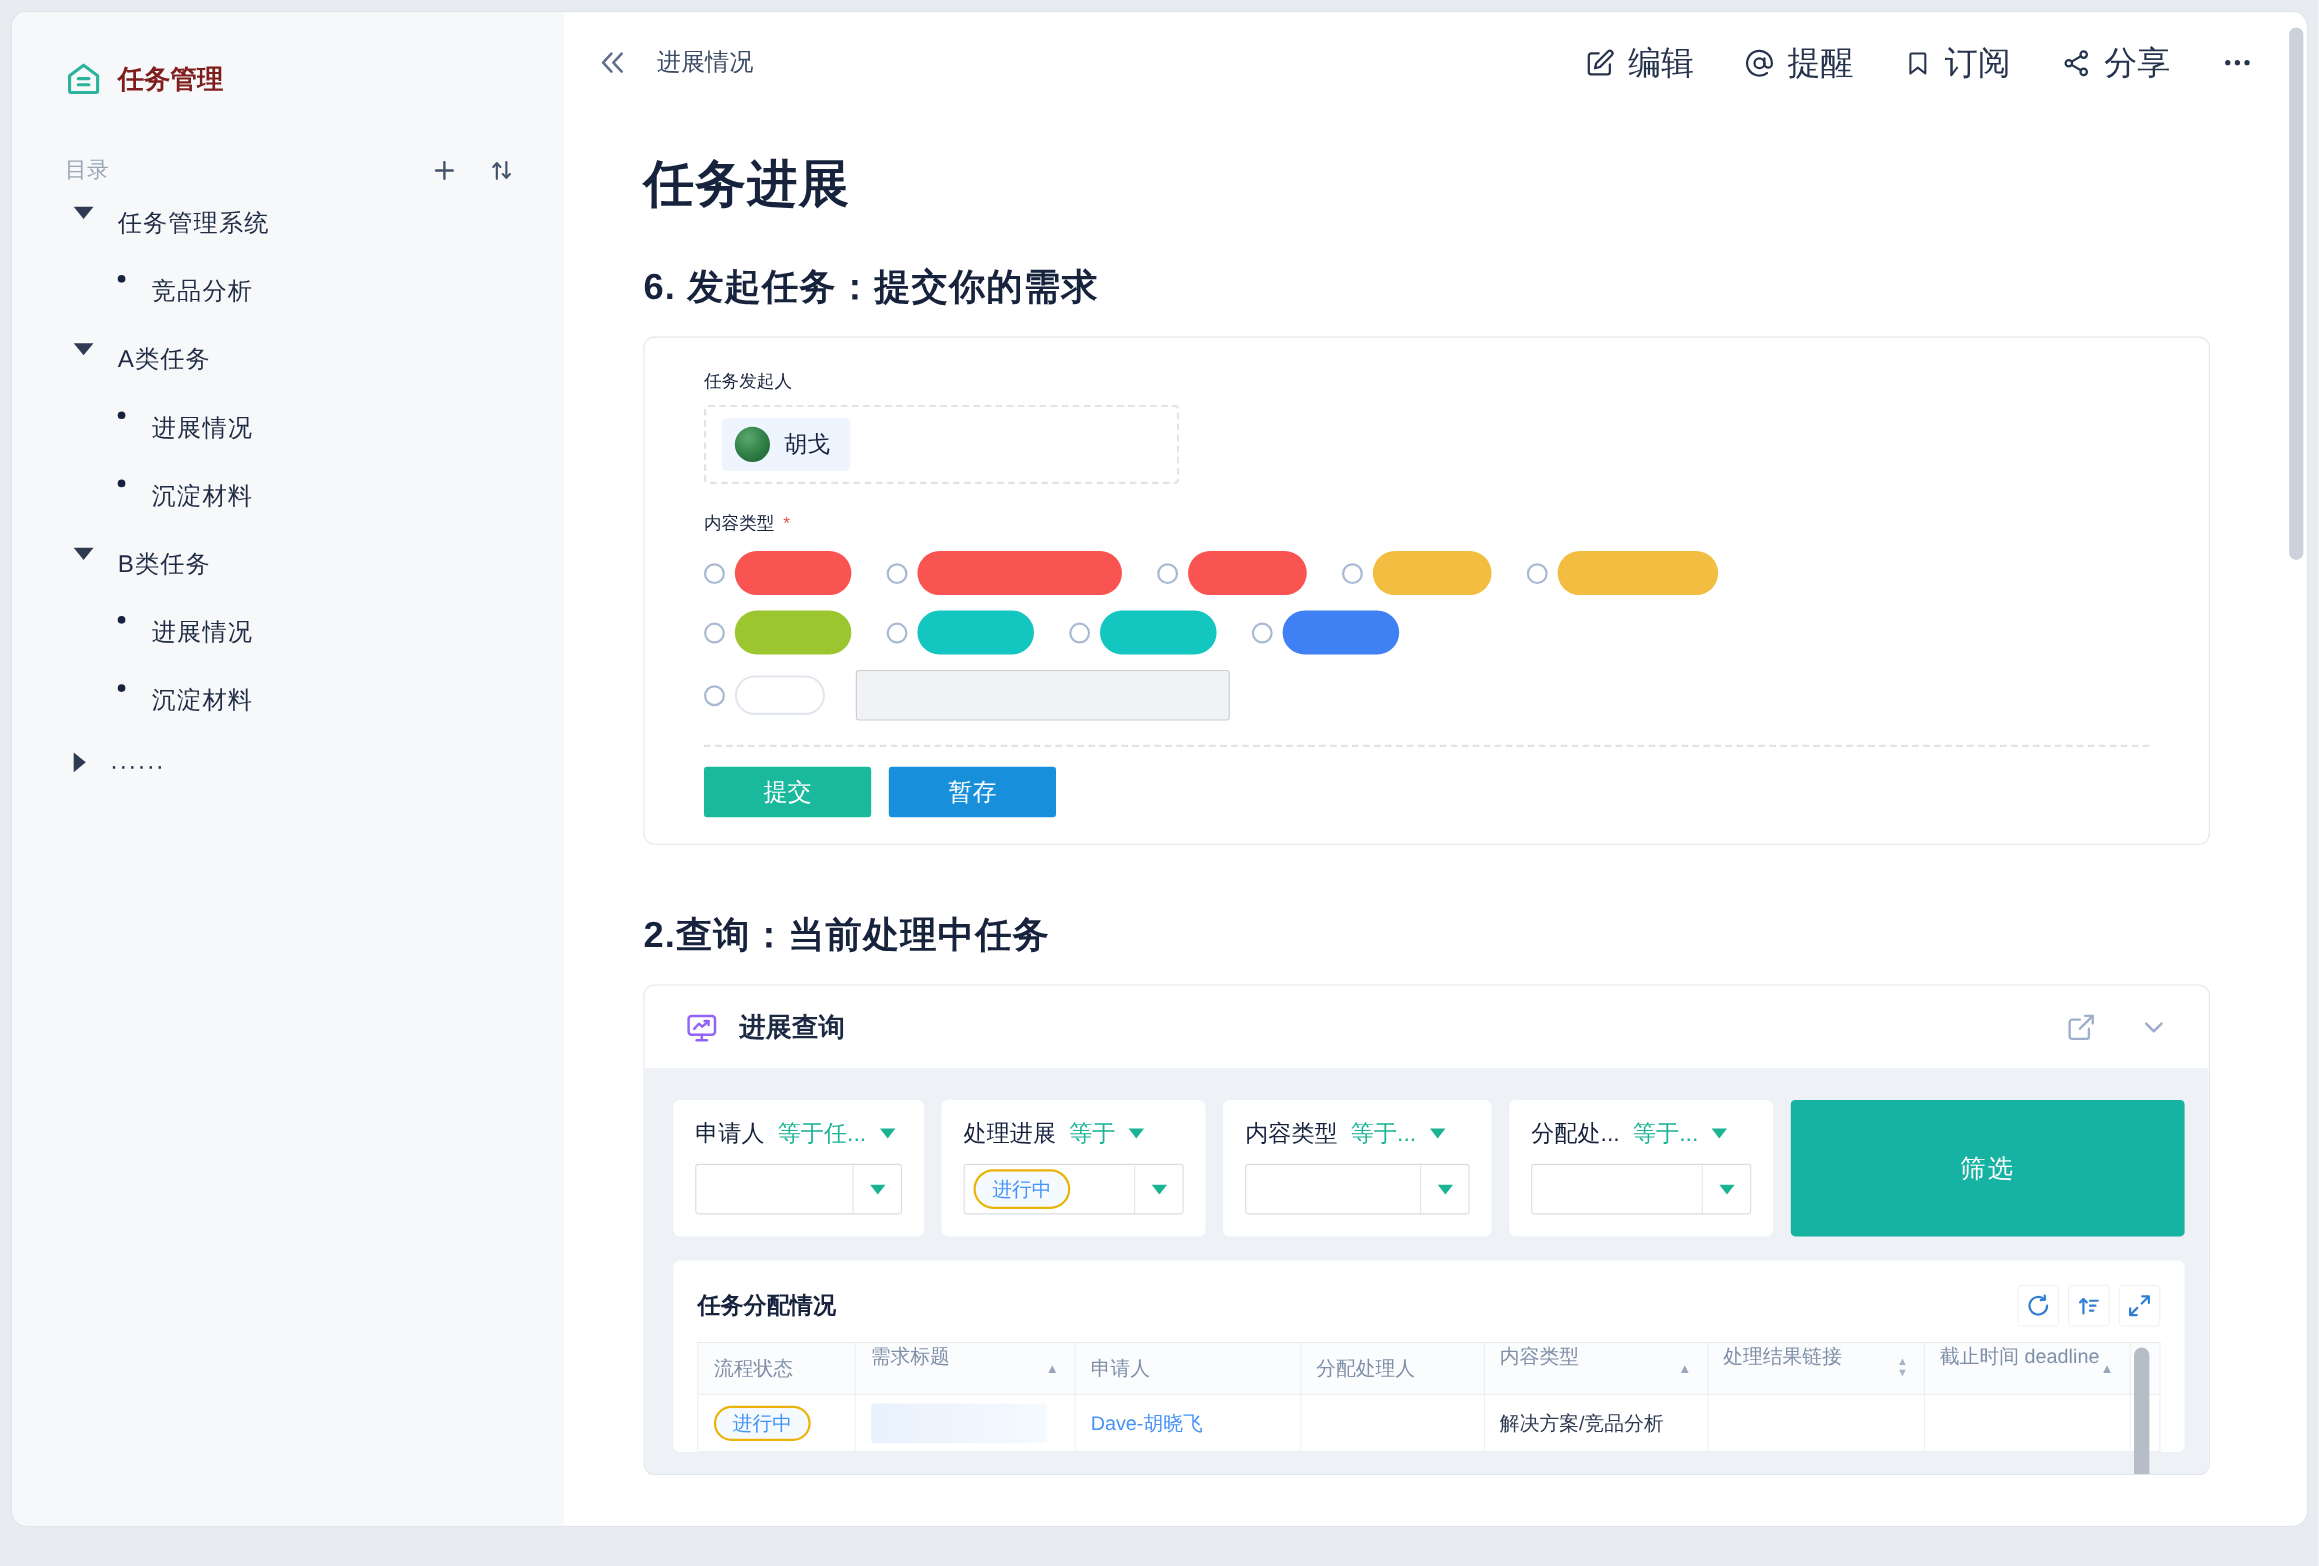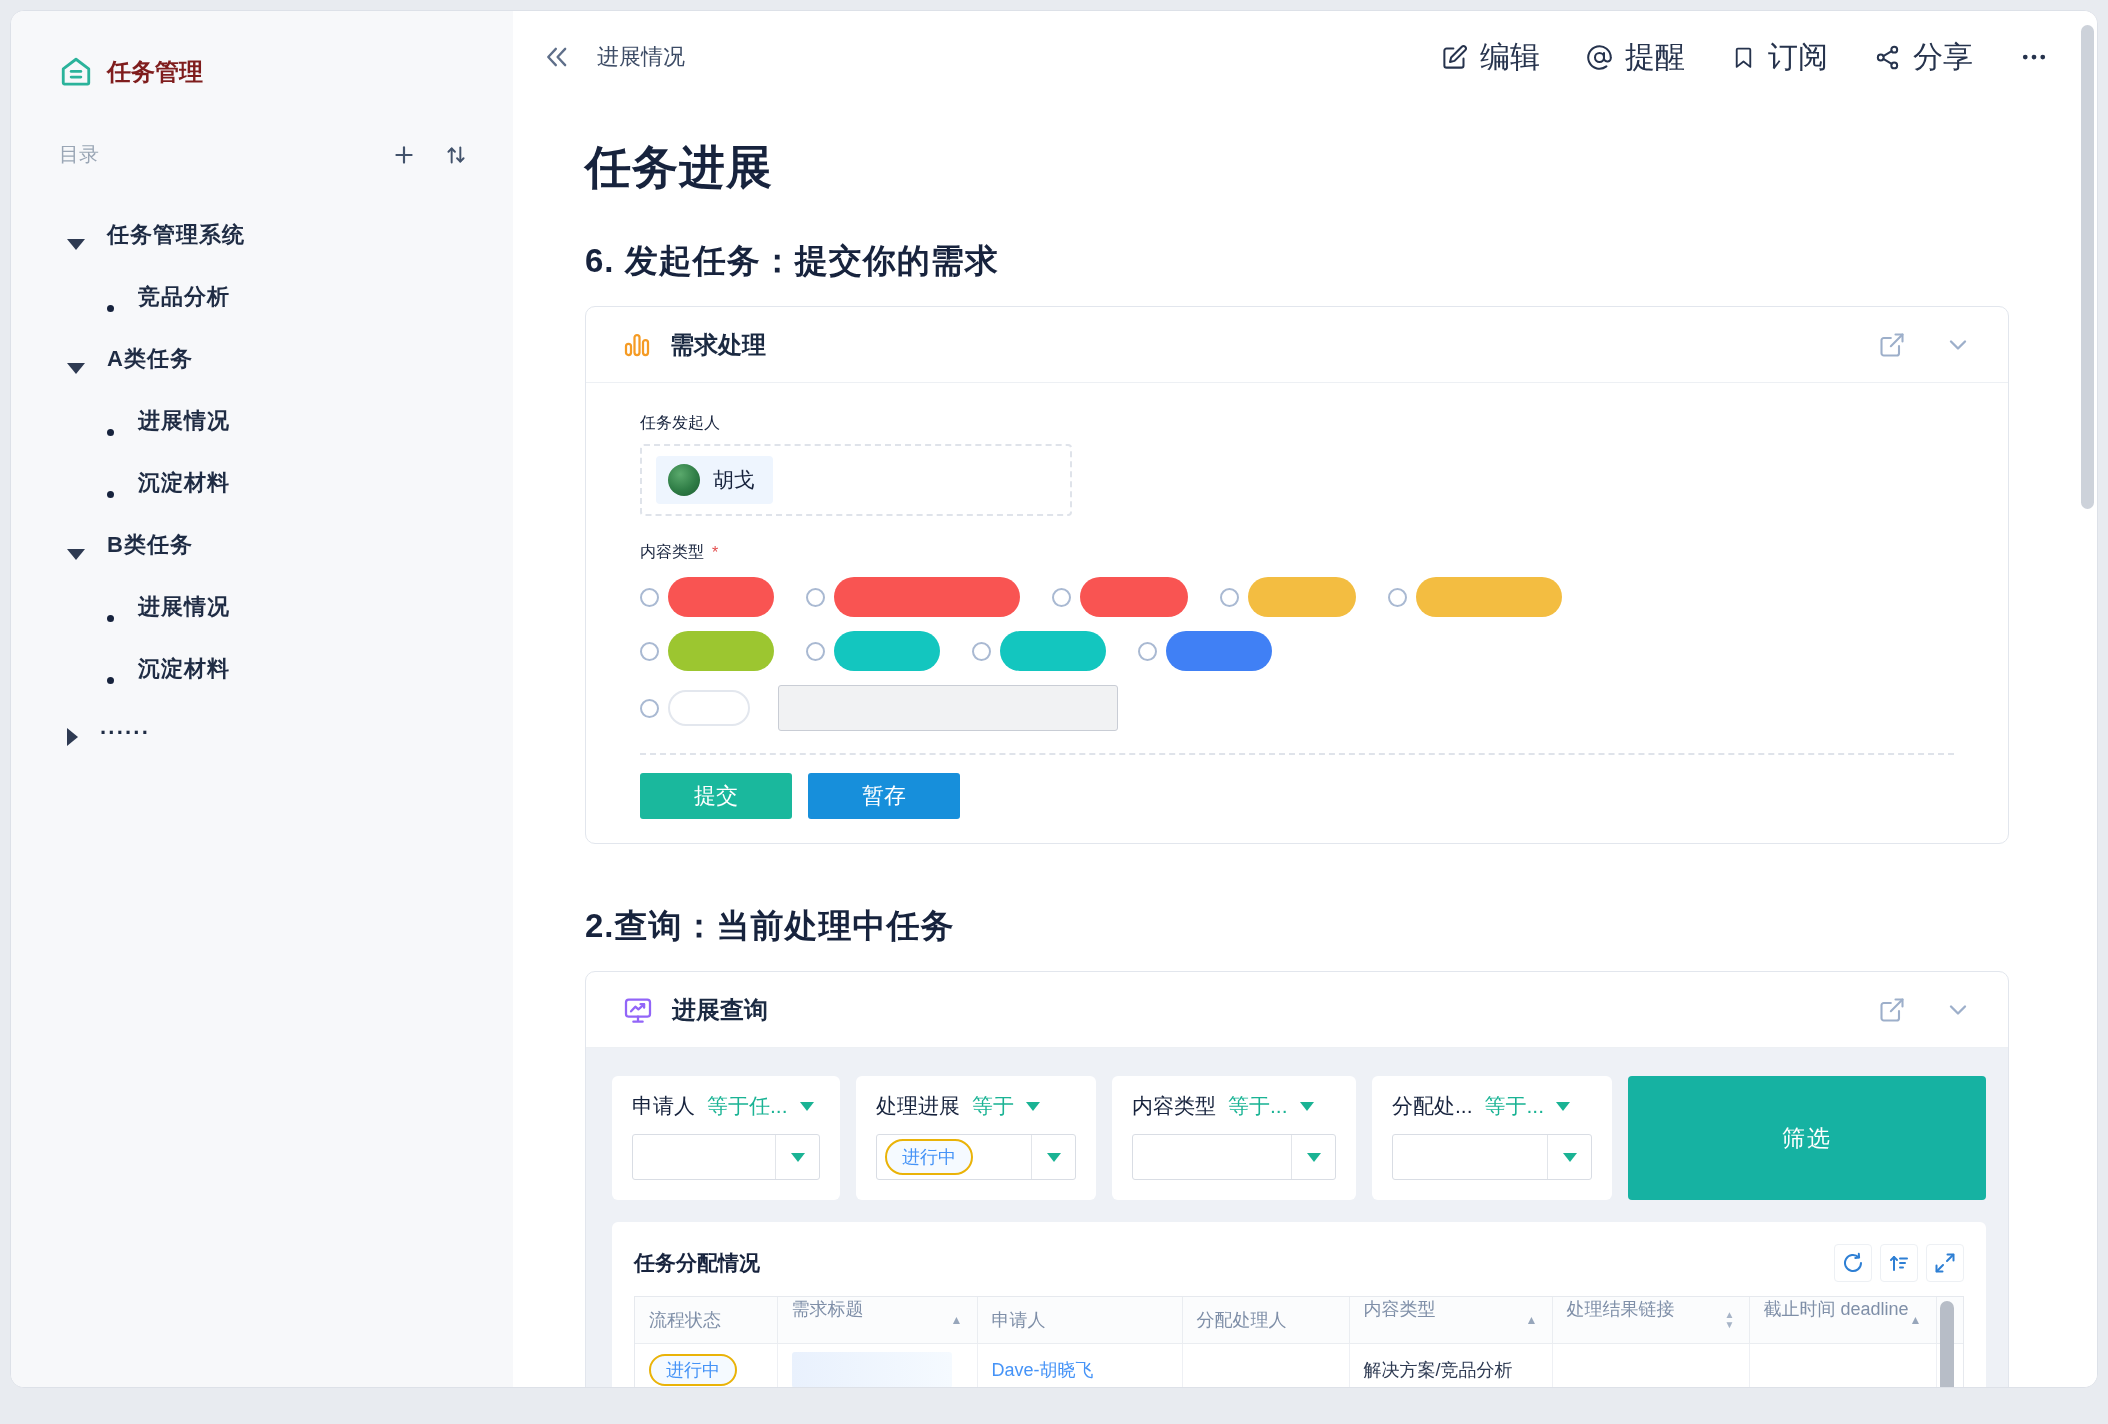--- a/index.html
+++ b/index.html
@@ -9,21 +9,21 @@
            border:1px solid #dde1e8; border-radius:14px; display:flex; overflow:hidden; }
 
   
   .sidebar { width:502px; flex-shrink:0; background:#f7f8fa; padding-left:48px; }
   .app-title-row { margin-top:44px; display:flex; align-items:center; gap:14px;
                    color:#7f1d1d; font-size:24px; font-weight:700; }
   .dir-row { margin-top:52px; display:flex; align-items:center; padding-right:44px;
              color:#9aa6b5; font-size:20px; }
   .dir-icons { margin-left:auto; display:flex; gap:26px; color:#42526b; }
   .tree { margin-top:20px; padding-right:30px; }
-  .tree-item { height:62px; display:flex; align-items:flex-end; cursor:default;font-weight:bold; }
+  .tree-item { height:62px; display:flex; align-items:flex-start; cursor:default; }
   .tree-item.parent { padding-left:8px; }
   .tree-item.child  { padding-left:48px; }
   .tri { width:0; height:0; flex-shrink:0; }
   .tri.down  { border-left:9px solid transparent; border-right:9px solid transparent; border-top:11px solid #2e3a52; }
   .tri.right { border-top:9px solid transparent; border-bottom:9px solid transparent; border-left:11px solid #2e3a52; }
   .bullet { width:7px; height:7px; border-radius:50%; background:#17233d; flex-shrink:0; }
   .tree-item.parent .tree-label { margin-left:22px; }
   .tree-item.child  .tree-label { margin-left:24px; }
   .tree-label { font-size:22px; color:#1f2c44; letter-spacing:1px; }
 
@@ -254,44 +254,20 @@
             </span>
           </span>
         </div>
       </header>
 
       <div class="content">
         <h1>任务进展</h1>
         <h2 class="h2-1">6. 发起任务：提交你的需求</h2>
 
         <section class="card">
-          <div class="card-header">
-            <span>
-              <svg width="30" height="30" viewBox="0 0 24 24" fill="none" stroke="#f59b24" stroke-width="1.8">
-                <rect x="3.2" y="11" width="4" height="9" rx="2"></rect>
-                <rect x="10" y="4" width="4" height="16" rx="2"></rect>
-                <rect x="16.8" y="8" width="4" height="12" rx="2"></rect>
-              </svg>
-            </span>
-            <span class="card-title">需求处理</span>
-            <span class="header-icons">
-              <span>
-                <svg width="28" height="28" viewBox="0 0 24 24" fill="none" stroke="#9dafca" stroke-width="1.8" stroke-linecap="round" stroke-linejoin="round">
-                  <path d="M18 13v6a2 2 0 0 1-2 2H5a2 2 0 0 1-2-2V8a2 2 0 0 1 2-2h6"></path>
-                  <polyline points="15 3 21 3 21 9"></polyline>
-                    <line x1="11" y1="13" x2="21" y2="3"></line>
-                </svg>
-              </span>
-              <span>
-                <svg width="28" height="28" viewBox="0 0 24 24" fill="none" stroke="#9dafca" stroke-width="2" stroke-linecap="round" stroke-linejoin="round">
-                  <polyline points="6 9 12 15 18 9"></polyline>
-                </svg>
-              </span>
-            </span>
-          </div>
 
           <div class="card1-body">
             <div class="form-label">任务发起人</div>
             <div class="dashed-box">
               <span class="person-chip">
                 <span class="avatar"></span>
                 <span class="chip-name">胡戈</span>
               </span>
             </div>
 

